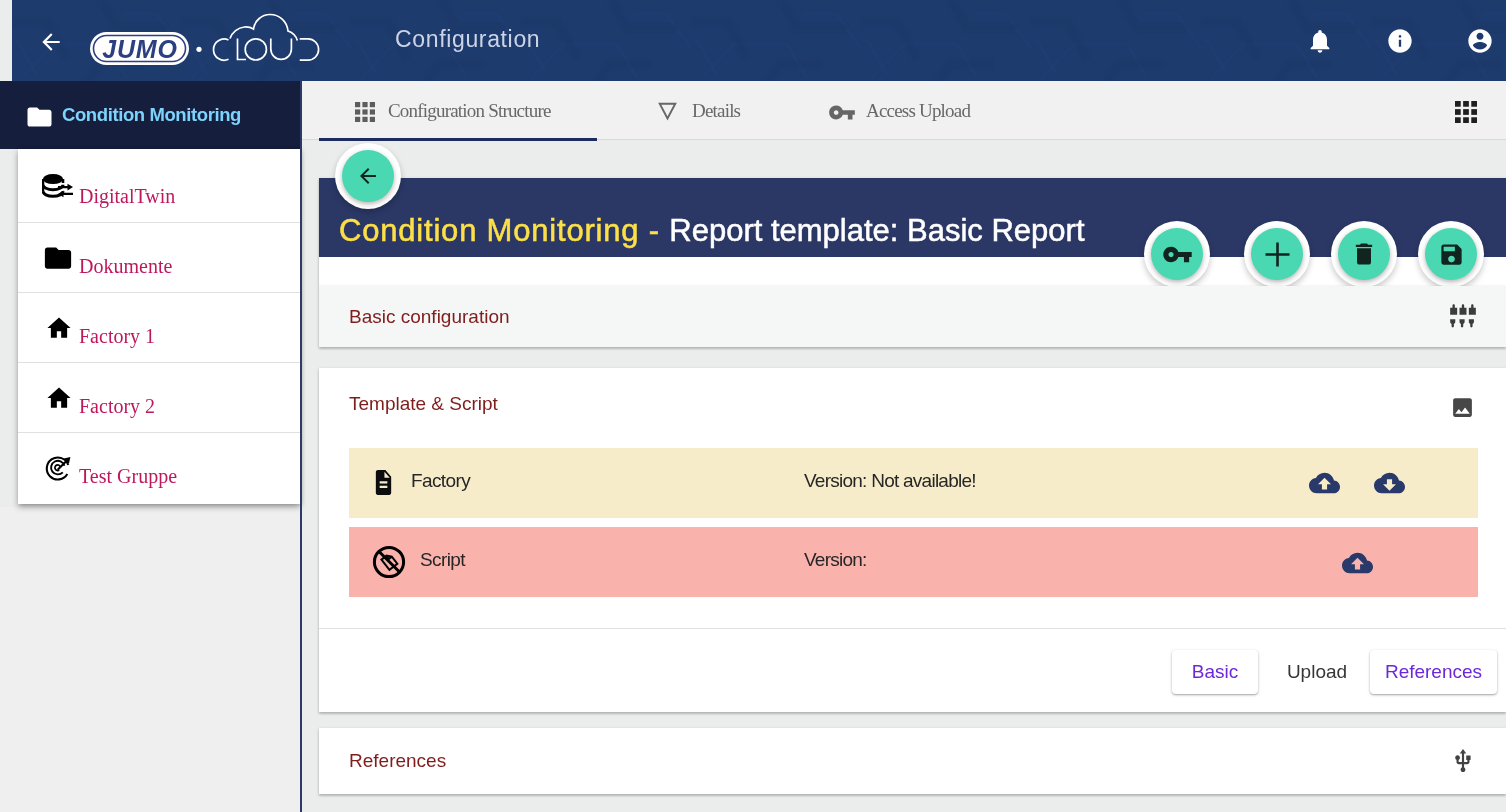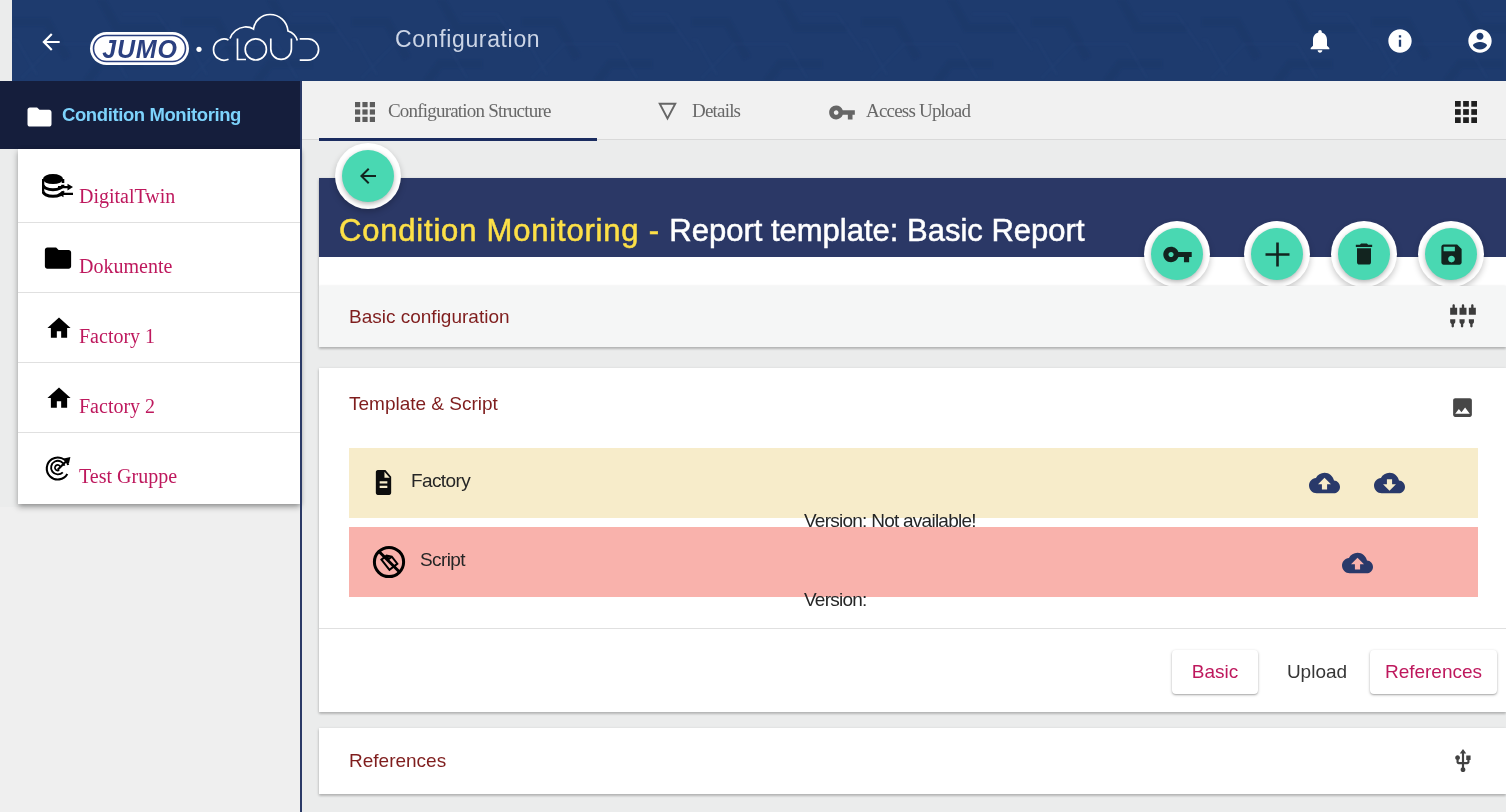--- a/index.html
+++ b/index.html
@@ -43,25 +43,25 @@
   #banner .white { color:#ffffff; font-weight:400; letter-spacing:0; }
 
   #basic-card { top:286px; height:61px; background:#f5f6f6; }
   .row-label { position:absolute; left:30px; font-size:19px; color:#7f1d1d; }
 
   #ts-card { top:368px; height:344px; }
   #ref-card { top:728px; height:66px; }
 
   .frow { position:absolute; left:30px; width:1129px; height:70px; }
   .frow .nm { position:absolute; left:62px; top:0; height:70px; line-height:66px; font-size:19px; letter-spacing:-0.6px; color:#262626; }
-  .frow .ver { position:absolute; left:455px; top:0; height:70px; line-height:66px; font-size:19px; letter-spacing:-0.75px; color:#262626;margin-top:40px; }
+  .frow .ver { position:absolute; left:455px; top:0; height:70px; line-height:66px; font-size:19px; letter-spacing:-0.75px; color:#262626; }
 
   .btn { position:absolute; top:282px; height:44px; background:#fff; border-radius:4px;
     box-shadow:0 1px 3px rgba(0,0,0,0.28), 0 1px 1px rgba(0,0,0,0.12);
-    font-size:19px; color:#be185d; text-align:center; line-height:44px; }
+    font-size:19px; color:#6d28d9; text-align:center; line-height:44px; }
 
   
   .fabwrap { position:absolute; width:66px; height:66px; border-radius:50%; background:#ffffff;
     box-shadow:0 3px 6px rgba(0,0,0,0.22); }
   .fab { position:absolute; left:7px; top:7px; width:52px; height:52px; border-radius:50%;
     background:#49d8b2; box-shadow:0 2px 5px rgba(0,0,0,0.3); display:flex; align-items:center; justify-content:center; }
 </style>
 </head>
 <body>
 

